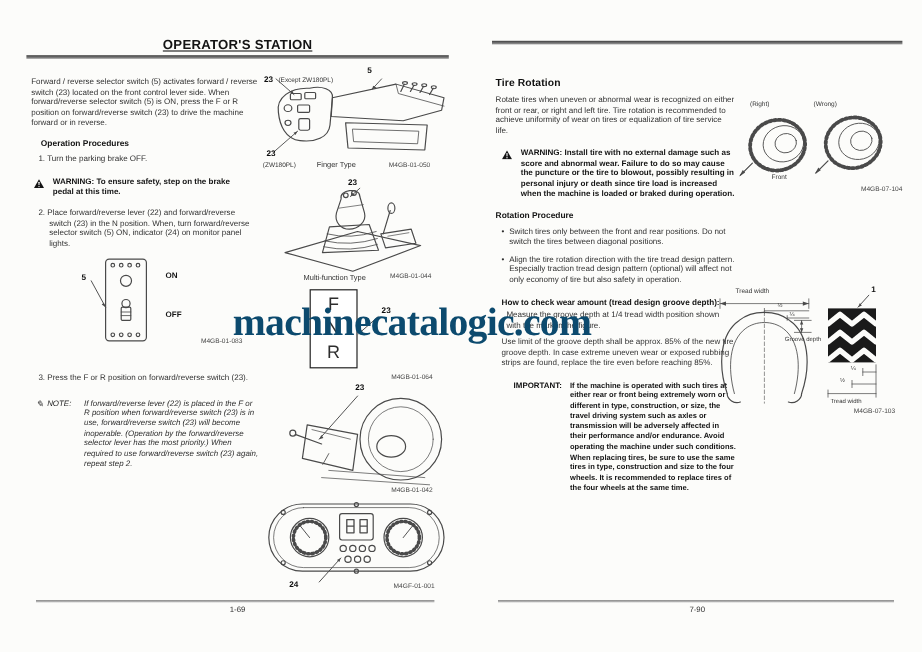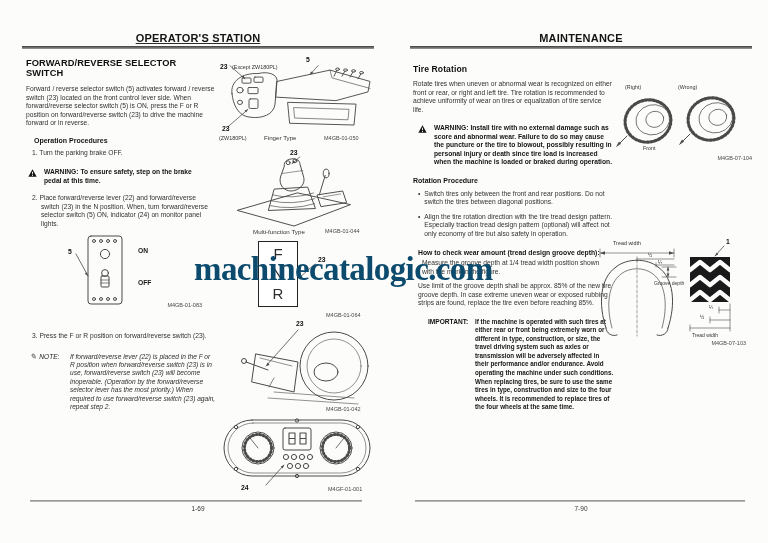--- a/index.html
+++ b/index.html
@@ -64,21 +64,20 @@
   .line-art { stroke:#4a4a4a; fill:none; stroke-width:1; stroke-linecap:round; stroke-linejoin:round; }
 </style>
 </head>
 <body>
 
 <div class="page page--left">
   <div class="page-header">OPERATOR'S STATION</div>
   <div class="header-rule"></div>
 
   <div class="col" style="left:4px; top:26px; width:190px;">
-    <div class="sec-title">FORWARD/REVERSE SELECTOR SWITCH</div>
     <p class="t" style="margin-top:7px;">Forward / reverse selector switch (5) activates forward / reverse switch (23) located on the front control lever side. When forward/reverse selector switch (5) is ON, press the F or R position on forward/reverse switch (23) to drive the machine forward or in reverse.</p>
     <div class="sub-head" style="margin-top:9px; padding-left:8px;">Operation Procedures</div>
     <p class="t hang" style="margin-top:5px; margin-left:6px;">1. Turn the parking brake OFF.</p>
 
     <div class="warn" style="margin-top:11px; margin-left:2px; width:178px;">
       <span class="warn-icon">
         <svg viewBox="0 0 20 18">
             <path d="M10 .8 L19.4 17.2 H.6 Z" fill="#141414"></path>
             <rect x="9" y="5.6" width="2" height="6.6" rx=".9" fill="#fff"></rect>
             <circle cx="10" cy="14.6" r="1.3" fill="#fff"></circle>
@@ -255,21 +254,20 @@
     </svg>
     <span class="p-lab abs" style="left:219px; top:452px;">24</span>
     <span class="fig-no abs" style="left:306px; top:454px;">M4GF-01-001</span>
   </div>
 
   <div class="footer-rule" style="left:8px; top:468px; width:332px;"></div>
   <div class="page-no" style="left:0; top:473px; width:352px;">1-69</div>
 </div>
 
 <div class="page page--right">
-  <div class="page-header">MAINTENANCE</div>
   <div class="header-rule"></div>
 
   <div class="col" style="left:3px; top:32px; width:212px;">
     <div class="sec-title" style="font-size:8.6px;">Tire Rotation</div>
     <p class="t" style="margin-top:6px; width:200px;">Rotate tires when uneven or abnormal wear is recognized on either front or rear, or right and left tire. Tire rotation is recommended to achieve uniformity of wear on tires or equalization of tire service life.</p>
 
     <div class="warn" style="margin-top:10px; margin-left:5px; width:196px;">
       <span class="warn-icon">
         <svg viewBox="0 0 20 18">
             <path d="M10 .8 L19.4 17.2 H.6 Z" fill="#141414"></path>

